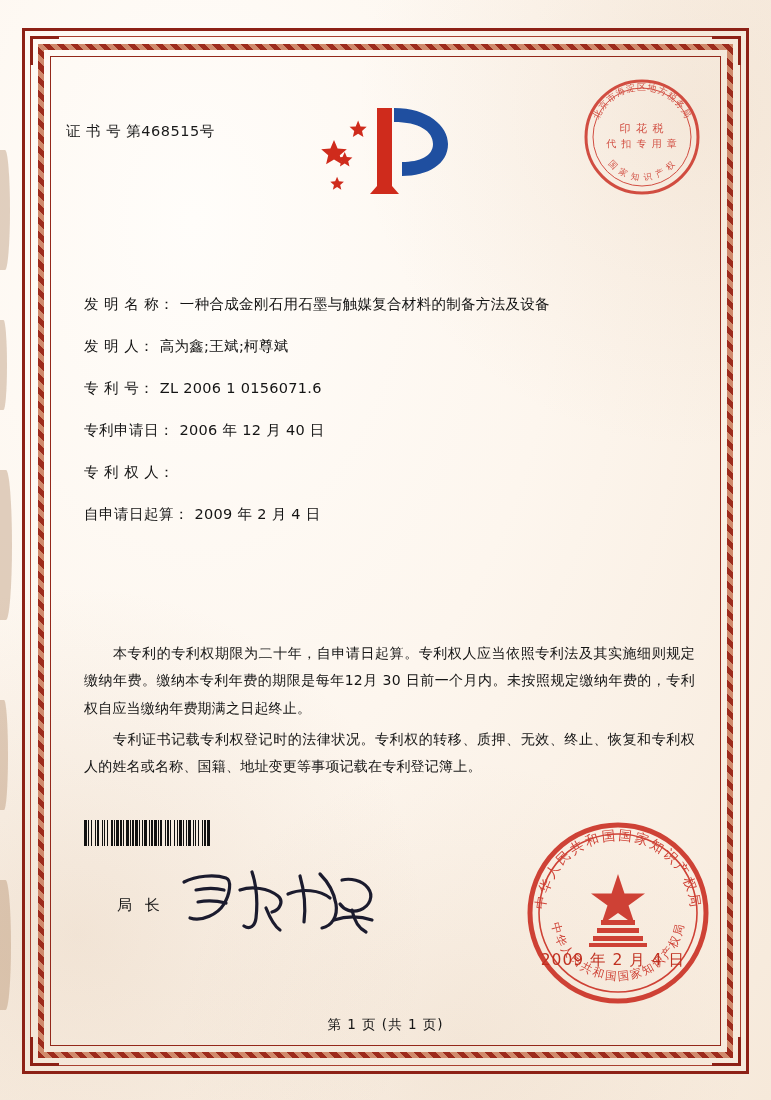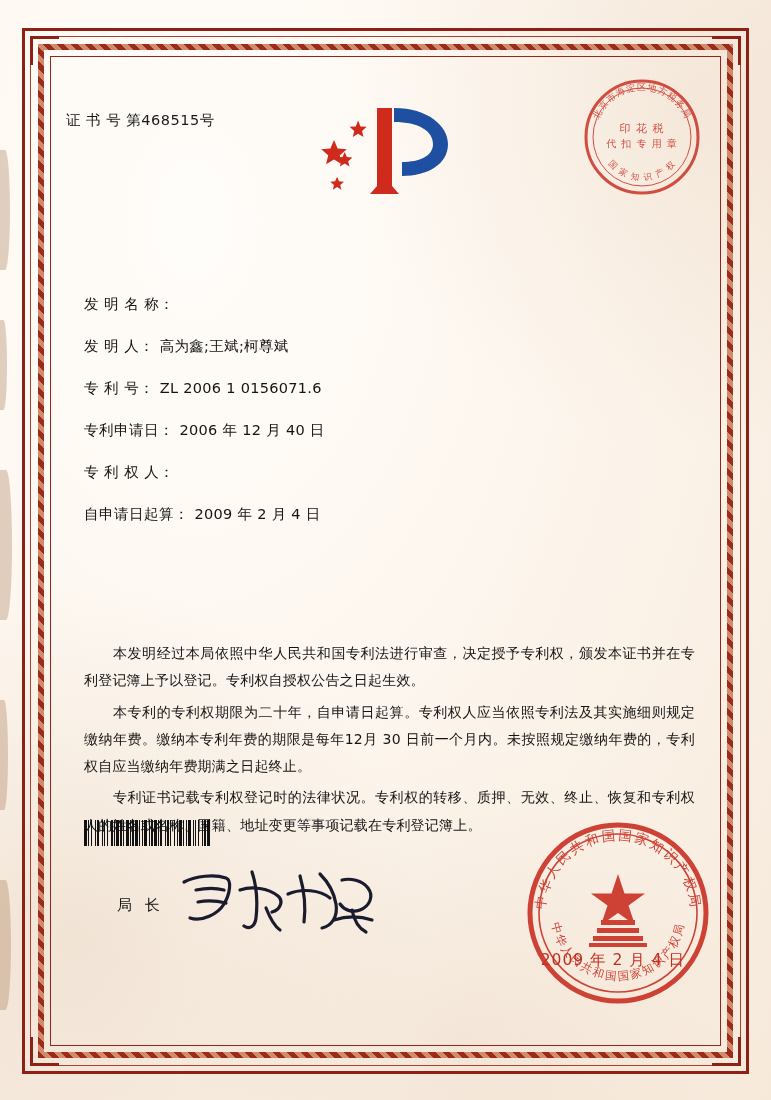--- a/index.html
+++ b/index.html
@@ -101,21 +101,21 @@
     position: absolute;
     left: 62px;
     top: 70px;
     right: 62px;
     bottom: 66px;
   }
 
   .cert-number {
     position: absolute;
     left: 4px;
-    top: 41px;
+    top: 52px;
     font-family: "DejaVu Sans", "Liberation Sans", sans-serif;
     font-size: 14.5px;
     color: #1a1a1a;
     letter-spacing: 0.5px;
     white-space: nowrap;
   }
 
   
   .logo {
     position: absolute;
@@ -291,20 +291,21 @@
 
         <path d="M78,10 C112,10 132,28 132,46 C132,66 112,78 86,78 L86,64 C104,64 117,58 117,46 C117,33 103,24 78,24 Z" fill="#1f4fa0"></path>
       </svg>
     </div>
 
 
     <div class="fields">
       <div class="field-row">
         <span class="field-label">发 明 名 称</span>
         <span class="field-colon">：</span>
+        <span class="field-value">一种合成金刚石用石墨与触媒复合材料的制备方法及设备</span>
       </div>
       <div class="field-row">
         <span class="field-label">发 明 人</span>
         <span class="field-colon">：</span>
         <span class="field-value">高为鑫;王斌;柯尊斌</span>
       </div>
       <div class="field-row">
         <span class="field-label">专 利 号</span>
         <span class="field-colon">：</span>
         <span class="field-value">ZL 2006 1 0156071.6</span>
@@ -319,21 +320,20 @@
         <span class="field-colon">：</span>
       </div>
       <div class="field-row">
         <span class="field-label">自申请日起算</span>
         <span class="field-colon">：</span>
         <span class="field-value">2009 年 2 月 4 日</span>
       </div>
     </div>
 
     <div class="paragraphs">
-      <p>本发明经过本局依照中华人民共和国专利法进行审查，决定授予专利权，颁发本证书并在专利登记簿上予以登记。专利权自授权公告之日起生效。</p>
       <p>本专利的专利权期限为二十年，自申请日起算。专利权人应当依照专利法及其实施细则规定缴纳年费。缴纳本专利年费的期限是每年12月 30 日前一个月内。未按照规定缴纳年费的，专利权自应当缴纳年费期满之日起终止。</p>
       <p>专利证书记载专利权登记时的法律状况。专利权的转移、质押、无效、终止、恢复和专利权人的姓名或名称、国籍、地址变更等事项记载在专利登记簿上。</p>
     </div>
 
     <div class="barcode" id="barcode"><span style="width:3px"></span><span style="width:1px;background:transparent"></span><span style="width:1px"></span><span style="width:2px;background:transparent"></span><span style="width:1px"></span><span style="width:3px;background:transparent"></span><span style="width:1px"></span><span style="width:1px;background:transparent"></span><span style="width:2px"></span><span style="width:3px;background:transparent"></span><span style="width:1px"></span><span style="width:1px;background:transparent"></span><span style="width:1px"></span><span style="width:2px;background:transparent"></span><span style="width:1px"></span><span style="width:3px;background:transparent"></span><span style="width:2px"></span><span style="width:1px;background:transparent"></span><span style="width:1px"></span><span style="width:1px;background:transparent"></span><span style="width:3px"></span><span style="width:1px;background:transparent"></span><span style="width:2px"></span><span style="width:1px;background:transparent"></span><span style="width:1px"></span><span style="width:2px;background:transparent"></span><span style="width:3px"></span><span style="width:1px;background:transparent"></span><span style="width:1px"></span><span style="width:1px;background:transparent"></span><span style="width:2px"></span><span style="width:1px;background:transparent"></span><span style="width:3px"></span><span style="width:1px;background:transparent"></span><span style="width:1px"></span><span style="width:2px;background:transparent"></span><span style="width:1px"></span><span style="width:1px;background:transparent"></span><span style="width:3px"></span><span style="width:2px;background:transparent"></span><span style="width:1px"></span><span style="width:1px;background:transparent"></span><span style="width:2px"></span><span style="width:1px;background:transparent"></span><span style="width:3px"></span><span style="width:1px;background:transparent"></span><span style="width:1px"></span><span style="width:1px;background:transparent"></span><span style="width:2px"></span><span style="width:3px;background:transparent"></span><span style="width:1px"></span><span style="width:1px;background:transparent"></span><span style="width:2px"></span><span style="width:1px;background:transparent"></span><span style="width:1px"></span><span style="width:3px;background:transparent"></span><span style="width:1px"></span><span style="width:2px;background:transparent"></span><span style="width:1px"></span><span style="width:1px;background:transparent"></span><span style="width:3px"></span><span style="width:1px;background:transparent"></span><span style="width:1px"></span><span style="width:2px;background:transparent"></span><span style="width:1px"></span><span style="width:1px;background:transparent"></span><span style="width:3px"></span><span style="width:2px;background:transparent"></span><span style="width:1px"></span><span style="width:1px;background:transparent"></span><span style="width:1px"></span><span style="width:2px;background:transparent"></span><span style="width:1px"></span><span style="width:3px;background:transparent"></span><span style="width:1px"></span><span style="width:1px;background:transparent"></span><span style="width:2px"></span><span style="width:1px;background:transparent"></span><span style="width:3px"></span><span style="width:1px;background:transparent"></span></div>
 
     <div class="director">局 长</div>
 
     <div class="signature">
       <svg viewBox="0 0 220 80" width="220" height="80">
@@ -398,14 +398,15 @@
           </text>
           <text font-size="8.5" font-family="'DejaVu Sans', sans-serif" fill="#c8261a" letter-spacing="1.2">
             <textPath href="#taxBottom" startOffset="50%" text-anchor="middle">国 家 知 识 产 权</textPath>
           </text>
           <text x="61" y="56" font-size="11" font-family="'DejaVu Sans', sans-serif" fill="#c8261a" text-anchor="middle" letter-spacing="1">印 花 税</text>
           <text x="61" y="71" font-size="10" font-family="'DejaVu Sans', sans-serif" fill="#c8261a" text-anchor="middle" letter-spacing="1">代 扣 专 用 章</text>
         </g>
       </svg>
     </div>
 
+    <div class="page-footer">第 1 页 (共  1 页)</div>
   </div>
 </div>
 
 </body></html>

